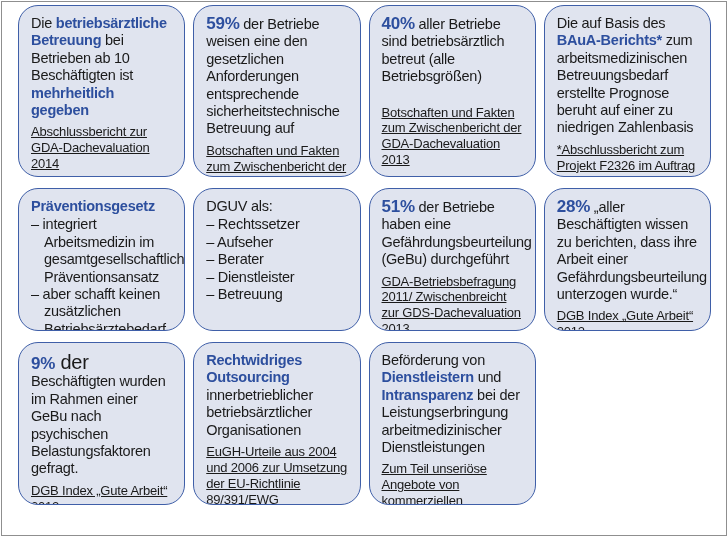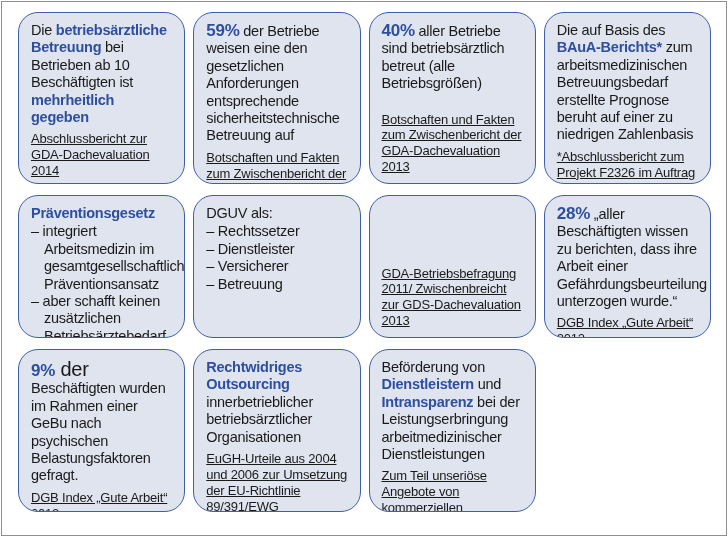--- a/index.html
+++ b/index.html
@@ -10,21 +10,21 @@
     position:relative;
     overflow:hidden;
   }
   .frame{
     position:absolute; inset:1px;
     border:1px solid #8f8f8f;
     background:#ffffff;
   }
   .grid{
     position:absolute;
-    left:18px; top:12px; width:693px;
+    left:18px; top:5px; width:693px;
     display:grid;
     grid-template-columns:repeat(4,1fr);
     grid-template-rows:172px 143px 163px;
     column-gap:8px; row-gap:11px;
   }
   .card{
     background:#e0e4ef;
     border:1.5px solid #3f5fa8;
     border-radius:20px;
     padding:9px 11px 8px 12px;
@@ -101,27 +101,31 @@
         <div class="para"><span class="seg-b">Präventionsgesetz</span></div>
         <div class="li"><span class="seg-p">– integriert Arbeitsmedizin im gesamtgesellschaftlichen Präventionsansatz</span></div>
         <div class="li"><span class="seg-p">– aber schafft keinen zusätzlichen Betriebsärztebedarf</span></div>
       </div>
 
   </div>
   <div class="card">
     <div class="card-body">
         <div class="para"><span class="seg-p">DGUV als:</span></div>
         <div class="li"><span class="seg-p">– Rechtssetzer</span></div>
+        <div class="li"><span class="seg-p">– Aufseher</span></div>
+        <div class="li"><span class="seg-p">– Berater</span></div>
         <div class="li"><span class="seg-p">– Dienstleister</span></div>
-        <div class="li"><span class="seg-p">– Versicherer</span></div>
         <div class="li"><span class="seg-p">– Betreuung</span></div>
       </div>
 
   </div>
   <div class="card">
+    <div class="card-body">
+        <div class="para"><span class="seg-big">51%</span><span class="seg-p"> der Betriebe haben eine Gefährdungsbeurteilung (GeBu) durchgeführt</span></div>
+      </div>
     <div class="card-footer">GDA-Betriebsbefragung 2011/ Zwischenbreicht zur GDS-Dachevaluation 2013</div>
   </div>
 
   <div class="card">
     <div class="card-body">
         <div class="para"><span class="seg-big">28%</span><span class="seg-p"> „aller Beschäftigten wissen zu berichten, dass ihre Arbeit einer Gefährdungsbeurteilung unterzogen wurde.“</span></div>
       </div>
     <div class="card-footer">DGB Index „Gute Arbeit“ 2012</div>
   </div>
   <div class="card">

